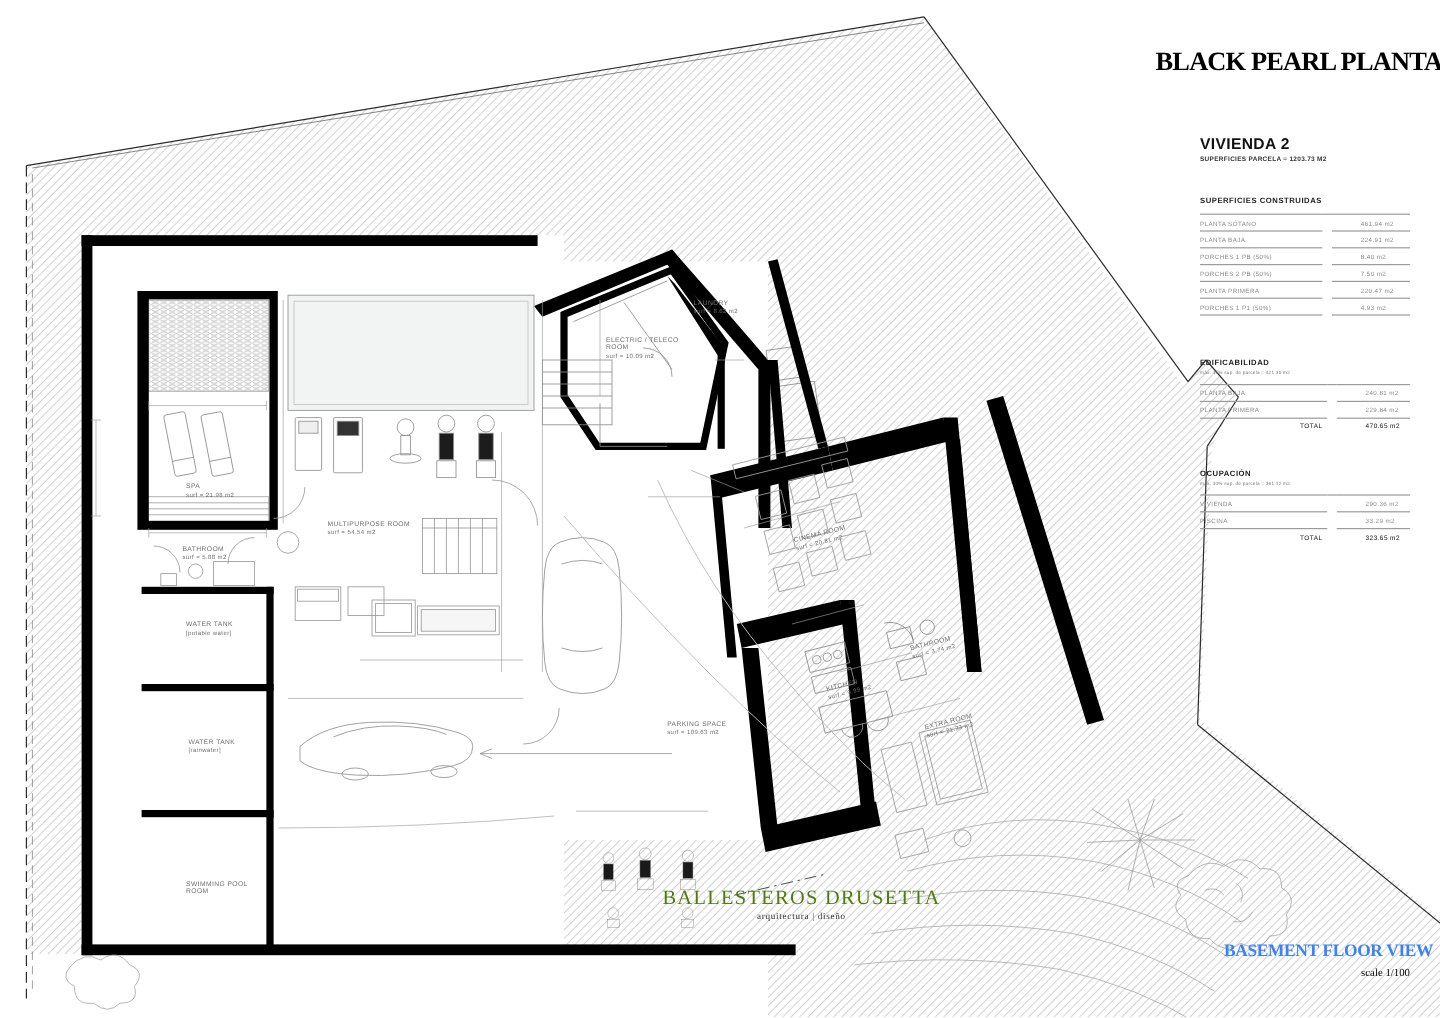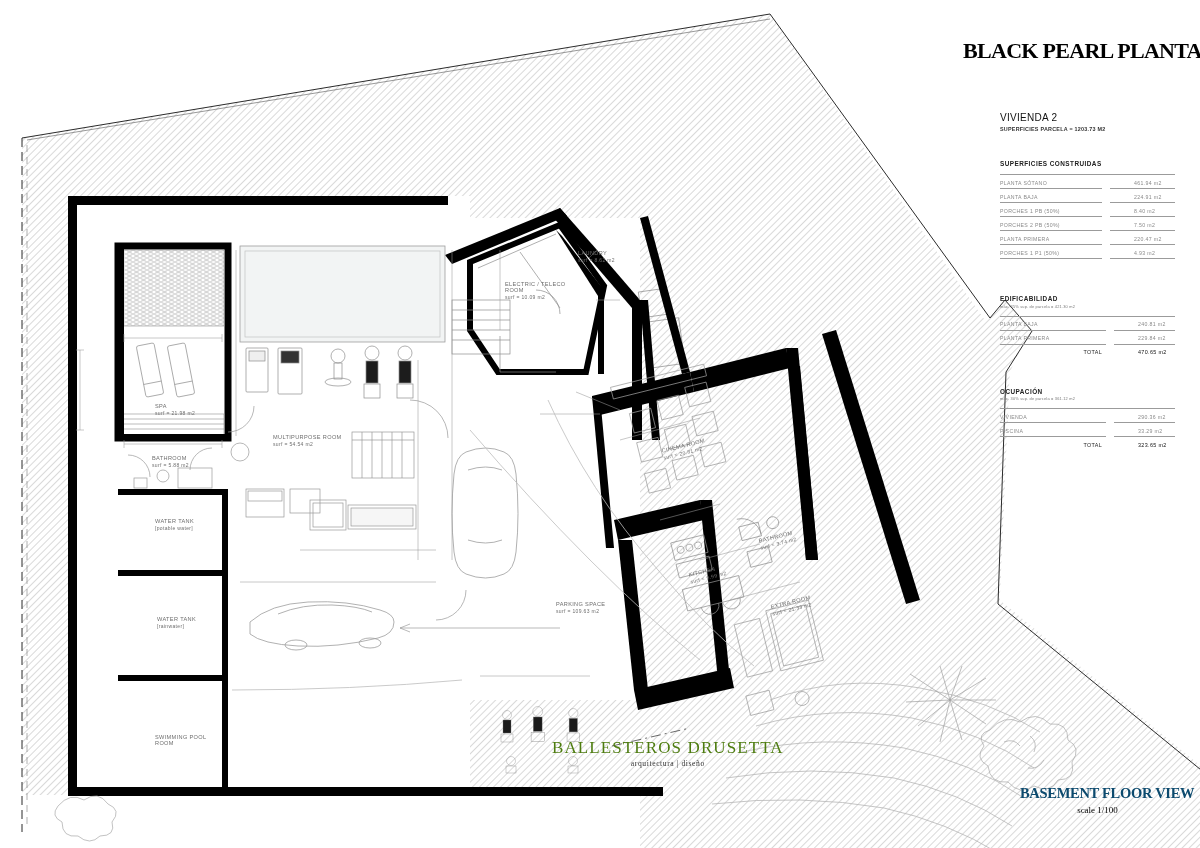--- a/index.html
+++ b/index.html
@@ -12,21 +12,21 @@
   #plan{position:absolute;left:0;top:0;width:1200px;height:848px;}
 
   
   .panel{position:absolute;left:1000px;top:24px;width:175px;}
 
   .brand{position:absolute;left:963px;top:38px;width:200px;
          font-family:"Liberation Serif",serif;font-weight:700;
          font-size:22px;letter-spacing:-.7px;color:#000;
          white-space:nowrap;}
 
-  .viv-title{font-size:10px;font-weight:400;letter-spacing:.3px;color:#111;}
+  .viv-title{font-size:13px;font-weight:700;letter-spacing:.3px;color:#111;}
   .viv-sub{font-size:5.4px;font-weight:700;letter-spacing:.25px;color:#333;margin-top:3px;}
 
   .blk{margin-top:30px;}
   .blk-h{font-size:6.4px;font-weight:700;letter-spacing:.45px;color:#222;}
   .blk-s{font-size:3.9px;letter-spacing:.2px;color:#777;margin-top:1.5px;}
 
   table.t{border-collapse:collapse;width:100%;margin-top:7px;}
   table.t td{font-size:5.2px;letter-spacing:.35px;color:#8a8a8a;
              padding:4.5px 0 2.5px 0;vertical-align:bottom;}
   table.t td.k{width:102px;border-bottom:1px solid #9b9b9b;}
@@ -34,23 +34,23 @@
   table.t td.v{text-align:left;border-bottom:1px solid #9b9b9b;
                padding-left:24px;}
   table.t tr.tot td{color:#222;font-size:5.4px;border-bottom:none;}
   table.t tr.tot td.k{text-align:right;padding-right:4px;border-bottom:none;}
   table.t tr.tot td.v{font-weight:400;color:#111;border-bottom:none;}
   table.t tr.first td{border-top:1px solid #9b9b9b;}
 
   
   .foot{position:absolute;left:1020px;top:785px;text-align:right;width:155px;}
   .foot .t1{font-family:"Liberation Serif",serif;font-weight:700;
-            font-size:14.5px;letter-spacing:-.3px;color:#0c4a6e;white-space:nowrap;}
+            font-size:14.5px;letter-spacing:-.3px;color:#3b82f6;white-space:nowrap;}
   .foot .t2{font-family:"Liberation Serif",serif;font-size:9px;
-            color:#000;margin-top:3px;text-align:center;}
+            color:#000;margin-top:3px;}
 
   
   .logo{position:absolute;left:552px;top:738px;}
   .logo .l1{font-family:"Liberation Serif",serif;font-size:17px;
             letter-spacing:1.1px;color:#4d7c0f;white-space:nowrap;}
   .logo .l2{font-family:"Liberation Serif",serif;font-size:7.6px;
             letter-spacing:.6px;color:#333;text-align:center;margin-top:1px;}
 
   
   .rl{position:absolute;color:#6e6e6e;letter-spacing:.35px;white-space:nowrap;}

